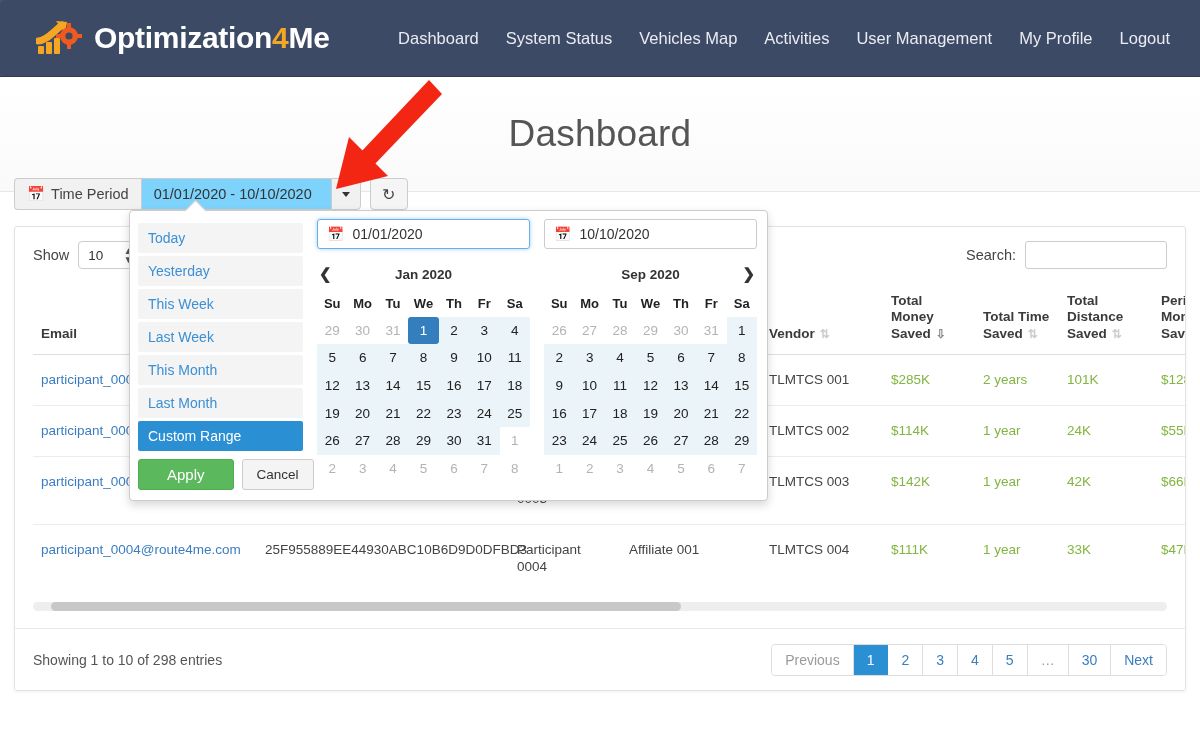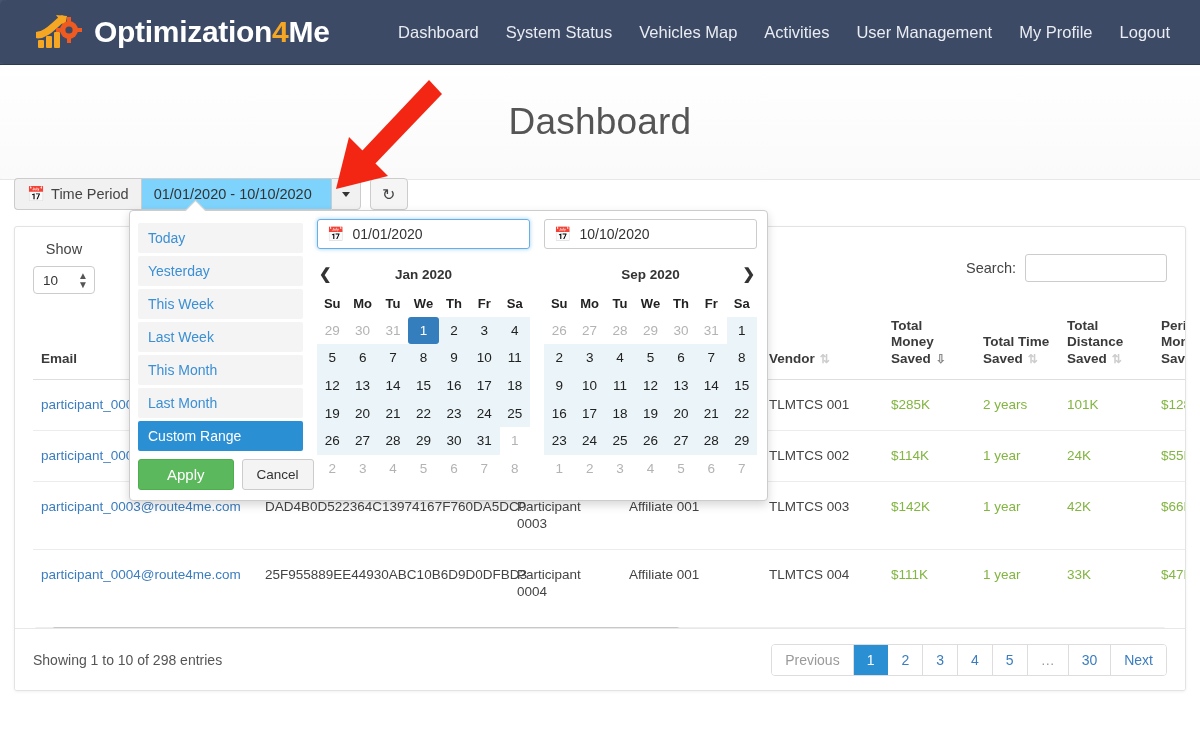--- a/index.html
+++ b/index.html
@@ -8,21 +8,21 @@
     width:1200px; height:750px;
     font-family:"Liberation Sans", sans-serif;
     background:#ffffff;
     color:#333;
     overflow:hidden;
     position:relative;
   }
 
   
   .navbar{
-    height:65px; background:#3c4a65; display:flex; align-items:center;
+    height:77px; background:#3c4a65; display:flex; align-items:center;
     padding:0 0 0 36px; position:relative; z-index:5;
     border-bottom:1px solid #2e3a51;
   }
   .navbar::after{
     content:""; position:absolute; inset:0;
     background:
       linear-gradient(115deg, rgba(255,255,255,.035) 0 2px, transparent 2px 60px),
       linear-gradient(35deg, rgba(255,255,255,.03) 0 2px, transparent 2px 90px),
       linear-gradient(165deg, rgba(255,255,255,.025) 0 2px, transparent 2px 70px);
     pointer-events:none;
@@ -88,21 +88,21 @@
   .red-arrow{ position:absolute; left:330px; top:72px; width:185px; height:125px; z-index:40; pointer-events:none;}
 
   
   .card{
     position:absolute; left:14px; top:226px; width:1172px; height:465px;
     background:#fff; border:1px solid #e3e3e3; border-radius:3px;
     box-shadow:0 1px 3px rgba(0,0,0,.06);
     overflow:hidden;
   }
   .card-top{ display:flex; align-items:center; padding:14px 18px 10px 18px;}
-  .show-wrap{ display:flex; align-items:center; gap:9px; font-size:14.5px; color:#444;flex-direction:column;}
+  .show-wrap{ display:flex; align-items:center; gap:9px; font-size:14.5px; color:#444;}
   .show-select{
     border:1px solid #ccc; border-radius:4px; background:#fff; height:28px;
     padding:0 22px 0 9px; font-size:13.5px; color:#333;
     font-family:"Liberation Sans", sans-serif; appearance:none; position:relative;
     min-width:62px;
   }
   .sel-wrap{position:relative; display:inline-flex; align-items:center;}
   .sel-arrows{position:absolute; right:7px; font-size:10px; color:#555; line-height:.9; text-align:center;}
   .search-wrap{ margin-left:auto; display:flex; align-items:center; gap:9px; font-size:14.5px; color:#444;}
   .search-input{

